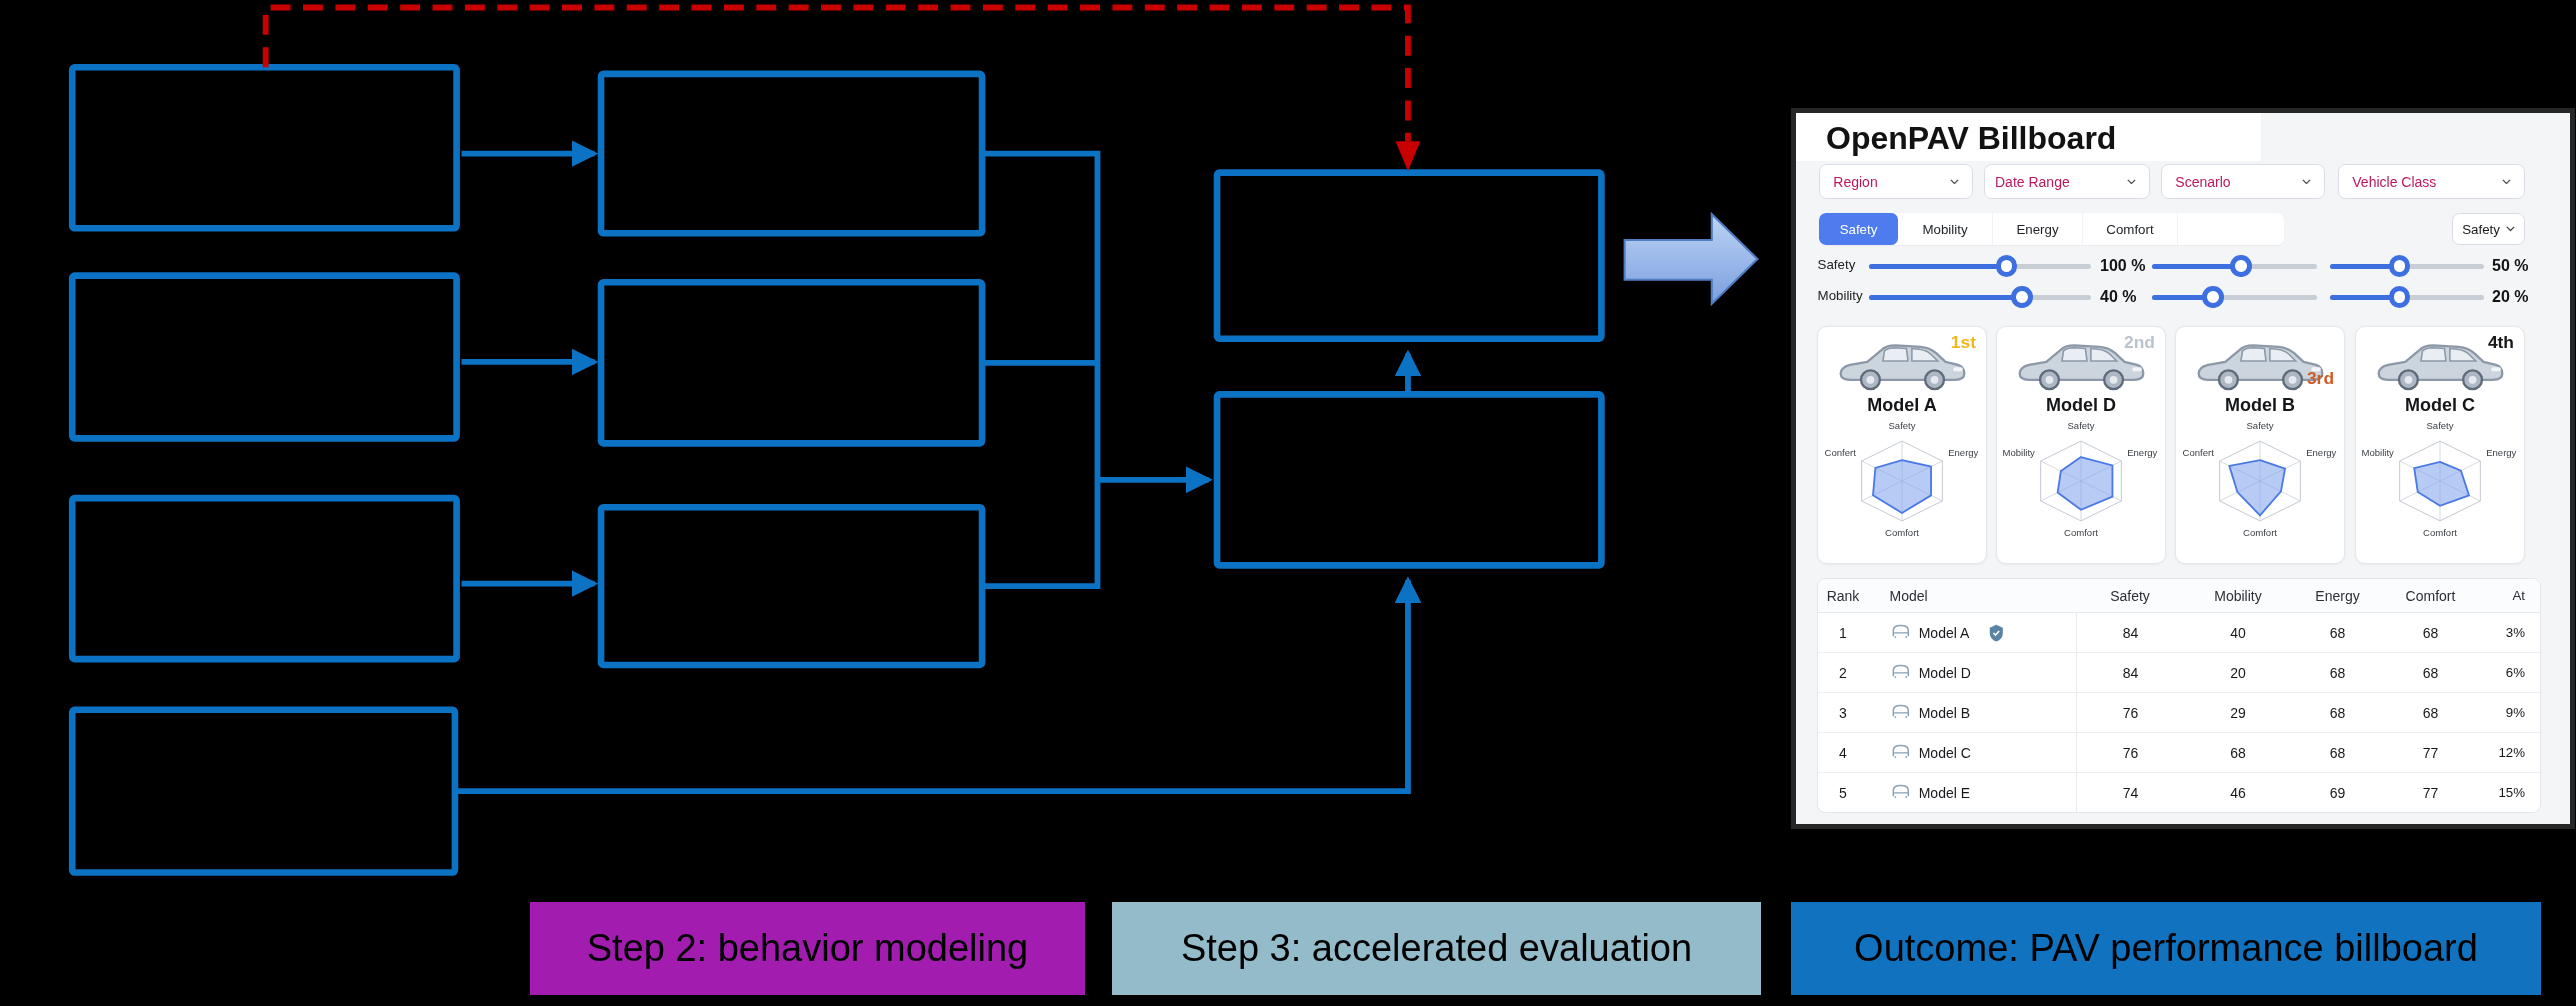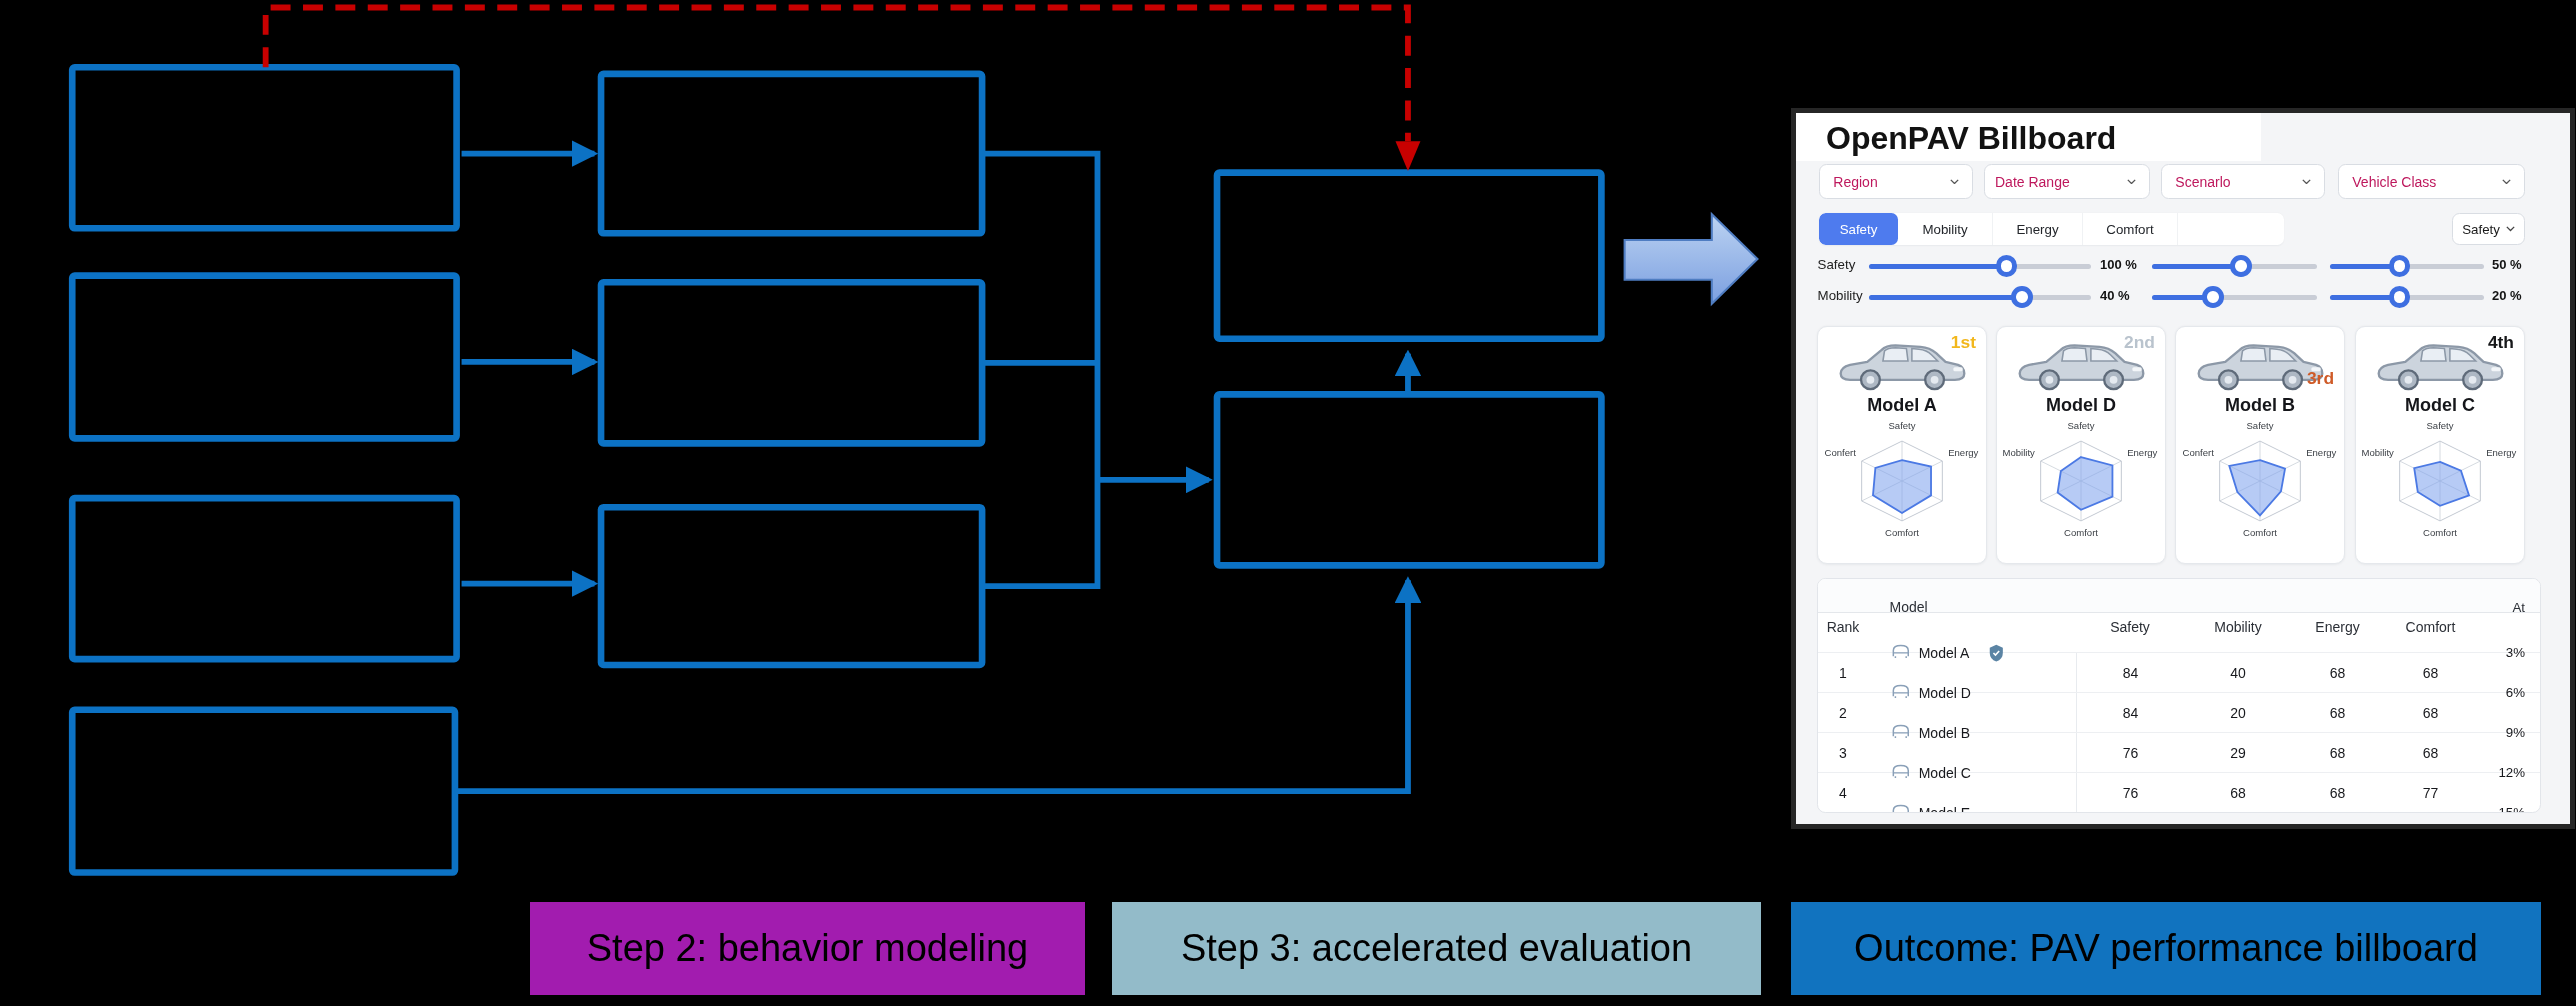--- a/index.html
+++ b/index.html
@@ -32,21 +32,21 @@
   .tab{height:32px;display:flex;align-items:center;justify-content:center;font-size:13.3px;color:#23262b;
        border-right:0.8px solid #f0f2f4;box-sizing:border-box;}
   .tab.active{background:#4e7bee;color:#fff;border-radius:6.6px;border-right:none;}
   .export-btn{position:absolute;left:656px;top:100px;width:73px;height:32px;box-sizing:border-box;background:#fff;
               border:1.2px solid #d9dde3;border-radius:7.5px;display:flex;align-items:center;justify-content:center;
               gap:5.8px;font-size:13.3px;color:#1a1a1a;}
 
   .srow{position:absolute;left:0;width:757px;height:30px;}
   #sr0{top:138px;} #sr1{top:169px;}
   .slab{position:absolute;left:21.6px;top:5.8px;font-size:13.3px;color:#222;}
-  .pct{position:absolute;top:5.8px;font-size:13px;font-weight:bold;color:#141414;}
+  .pct{position:absolute;top:5.8px;font-size:16px;font-weight:bold;color:#141414;}
   .pmid{left:304px;} .pend{left:696px;}
   .slider{position:absolute;top:0;height:30px;}
   .s1{left:73px;width:222px;} .s2{left:356px;width:165px;} .s3{left:534px;width:154px;}
   .track{position:absolute;left:0;right:0;top:12.5px;height:5.8px;border-radius:3.3px;background:#c9cdd6;}
   .fill{position:absolute;left:0;top:12.5px;height:5.8px;border-radius:3.3px;background:#3e6fe1;}
   .thumb{position:absolute;top:4.2px;width:21.6px;height:21.6px;border-radius:50%;background:#fff;
          border:5.8px solid #3e6fe1;box-sizing:border-box;margin-left:-10.8px;}
 
   .card{position:absolute;top:213px;width:168px;height:236px;background:#fff;border:0.8px solid #e5e8ec;
         border-radius:10px;box-shadow:0 0.8px 2.5px rgba(20,30,50,.06);}
@@ -56,21 +56,21 @@
   .cname{text-align:center;font-size:18px;font-weight:bold;color:#15161a;margin-top:1.7px;}
   svg.radar{display:block;margin:0 auto;width:168px;height:125px;}
   .rlab{font-family:"Liberation Sans",sans-serif;font-size:11.5px;fill:#3c4046;}
 
   .table{position:absolute;left:21px;top:465px;width:722px;background:#fff;border:0.8px solid #e2e5ea;
          border-radius:8.3px;overflow:hidden;}
   .trow{display:grid;grid-template-columns:50px 208px 108px 108px 91px 95px 62px;align-items:center;}
   .hrow{height:33px;font-size:14px;color:#2b2f36;background:#fbfcfd;border-bottom:0.8px solid #e4e7eb;}
   .drow{height:39px;font-size:14px;color:#17181c;}
   .drow + .drow{border-top:0.8px solid #edeff2;}
-  .tc{text-align:center;margin-top:40px;}
+  .tc{text-align:center;}
   .tm{display:flex;align-items:center;gap:7.5px;padding-left:21.6px;text-align:left;}
   .th-model{padding-left:21.6px;text-align:left;}
   .ta{text-align:right;padding-right:15px;font-size:13.3px;}
   .drow .vline{border-left:0.8px solid #e8ebef;height:39px;display:flex;align-items:center;justify-content:center;}
   .shield{margin-left:11.6px;display:inline-flex;}
 </style>
 </head>
 <body>
 
 <div id="stage">

